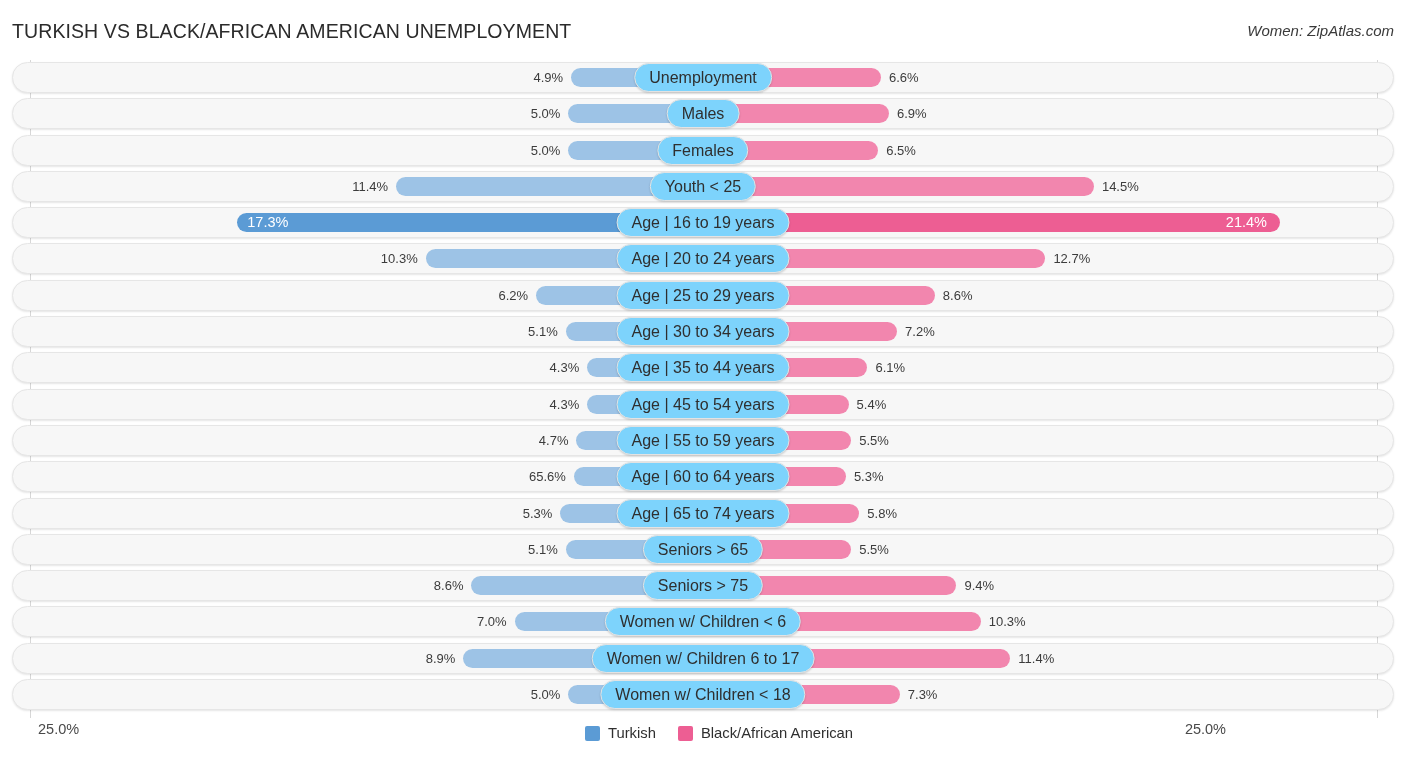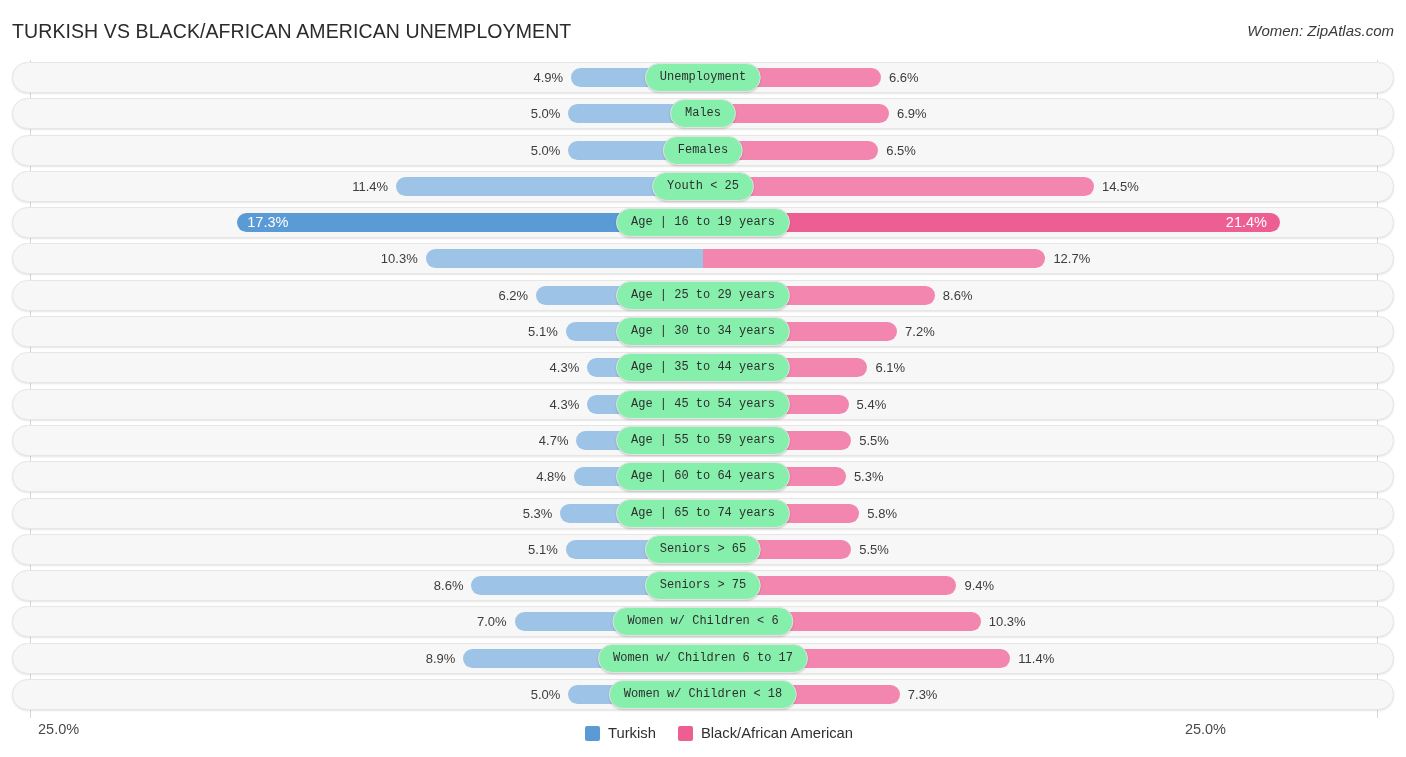--- a/index.html
+++ b/index.html
@@ -116,31 +116,30 @@
     font-size: 14.5px;
   }
 
   
   .label-pill {
     position: absolute;
     top: 3px;
     height: 29px;
     line-height: 27px;
     padding: 0 14px;
-    background: #86efac;
+    background: #7dd3fc;
     border: 1px solid #e3e3e3;
     border-radius: 15px;
-    font-size: 12px;
+    font-size: 16px;
     color: #2f2f2f;
     white-space: nowrap;
     left: 50%;
     transform: translateX(-50%);
     box-shadow: 0 1px 2px rgba(0,0,0,0.16);
     z-index: 5;
-    font-family: Liberation Mono, monospace;
   }
 
   
   #footer {
     position: absolute;
     left: 0; top: 717px;
     width: 1246px; height: 40px;
   }
   .axis-label {
     position: absolute;
@@ -231,20 +230,21 @@
           <div class="val val-left" style="left: 247.284px; width: auto; text-align: left;">17.3%</div>
           <div class="val val-right" style="left: 1211.94px; width: 55px; text-align: right;">21.4%</div>
           <div class="label-pill">Age | 16 to 19 years</div>
         </div>
         <div class="row">
           <div class="track"></div>
           <div class="bar bar-left" style="left: 425.724px; width: 277.276px;"></div>
           <div class="bar bar-right" style="left: 703px; width: 342.392px;"></div>
           <div class="val val-left" style="right: 988.276px; width: 120px;">10.3%</div>
           <div class="val val-right" style="left: 1053.39px; width: 120px;">12.7%</div>
+          <div class="label-pill">Age | 20 to 24 years</div>
         </div>
         <div class="row">
           <div class="track"></div>
           <div class="bar bar-left" style="left: 536.096px; width: 166.904px;"></div>
           <div class="bar bar-right" style="left: 703px; width: 231.856px;"></div>
           <div class="val val-left" style="right: 877.904px; width: 120px;">6.2%</div>
           <div class="val val-right" style="left: 942.856px; width: 120px;">8.6%</div>
           <div class="label-pill">Age | 25 to 29 years</div>
         </div>
         <div class="row">
@@ -276,21 +276,21 @@
           <div class="bar bar-left" style="left: 576.476px; width: 126.524px;"></div>
           <div class="bar bar-right" style="left: 703px; width: 148.28px;"></div>
           <div class="val val-left" style="right: 837.524px; width: 120px;">4.7%</div>
           <div class="val val-right" style="left: 859.28px; width: 120px;">5.5%</div>
           <div class="label-pill">Age | 55 to 59 years</div>
         </div>
         <div class="row">
           <div class="track"></div>
           <div class="bar bar-left" style="left: 573.784px; width: 129.216px;"></div>
           <div class="bar bar-right" style="left: 703px; width: 142.888px;"></div>
-          <div class="val val-left" style="right: 840.216px; width: 120px;">4.8%</div>
+          <div class="val val-left" style="right: 840.216px; width: 120px;">65.6%</div>
           <div class="val val-right" style="left: 853.888px; width: 120px;">5.3%</div>
           <div class="label-pill">Age | 60 to 64 years</div>
         </div>
         <div class="row">
           <div class="track"></div>
           <div class="bar bar-left" style="left: 560.324px; width: 142.676px;"></div>
           <div class="bar bar-right" style="left: 703px; width: 156.368px;"></div>
           <div class="val val-left" style="right: 853.676px; width: 120px;">5.3%</div>
           <div class="val val-right" style="left: 867.368px; width: 120px;">5.8%</div>
           <div class="label-pill">Age | 65 to 74 years</div>

